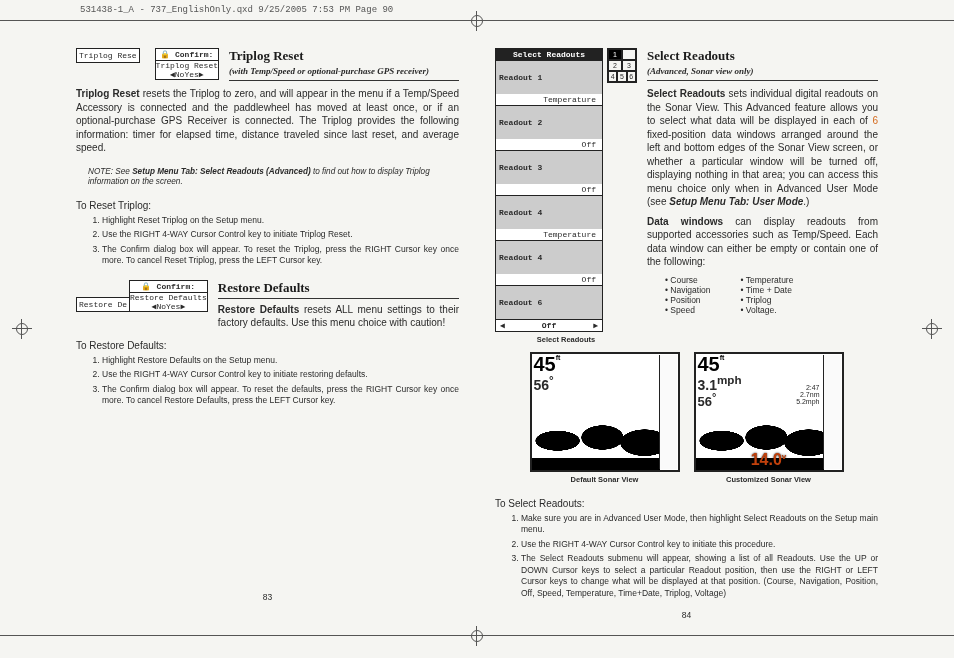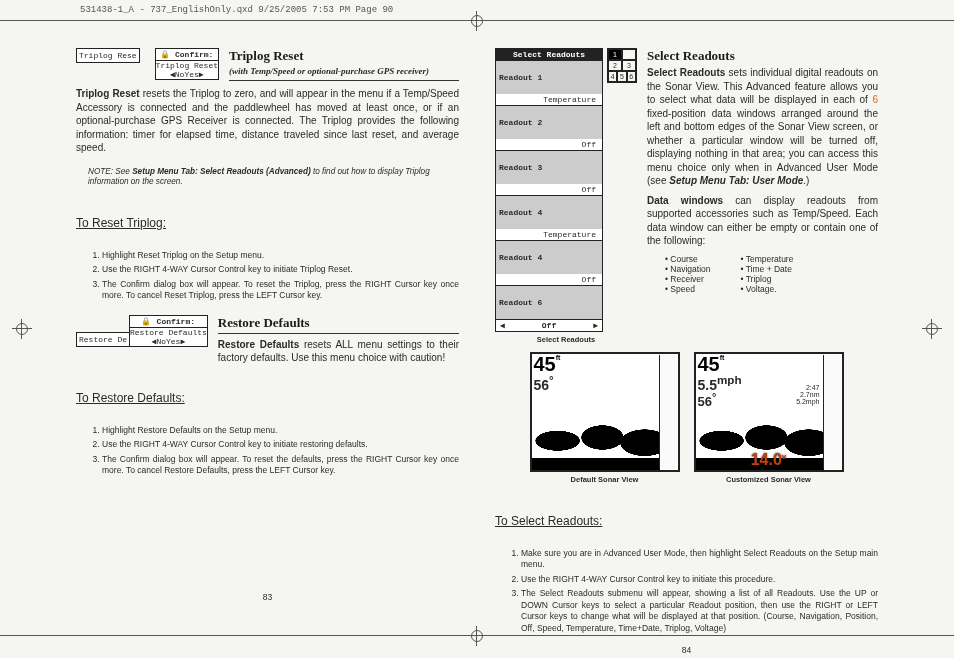--- a/index.html
+++ b/index.html
@@ -55,21 +55,21 @@
     font-family: Georgia, serif;
     font-style: italic;
     font-weight: bold;
     font-size: 9px;
     margin-bottom: 6px;
     border-bottom: 1px solid #333;
     padding-bottom: 4px;
   }
   p.body { font-size: 10px; line-height: 1.35; margin-bottom: 6px; text-align: justify; }
   p.note { font-style: italic; font-size: 8.2px; line-height: 1.3; margin: 6px 0 8px 12px; }
-  .uline { text-decoration: underline; font-size: 12px; display: inline-block; margin: 20px 0; }
+  .uline { font-size: 10px; display: inline-block; margin: 4px 0; }
   ol.steps { list-style: decimal; margin-left: 26px; font-size: 8.5px; line-height: 1.35; }
   ol.steps li { margin-bottom: 3px; text-align: justify; }
   .bold { font-weight: bold; }
 
   .with-fig { display: flex; gap: 10px; align-items: flex-start; }
   .fig {
     border: 1px solid #222; background: #fff; font-family: "Courier New", monospace;
     font-size: 8px; text-align: center;
   }
   .fig .title { border-bottom: 1px solid #222; padding: 1px 2px; font-weight: bold; }
@@ -269,32 +269,33 @@
                 <div class="pc">5</div>
                 <div class="pc">6</div>
               </div>
           </div>
         </div>
         <div class="figcap">Select Readouts</div>
       </div>
 
       <div style="flex:1">
         <h2 class="section">Select Readouts</h2>
+        <div class="sub">(Advanced, Sonar view only)</div>
 
         <p class="body">
           <span class="bold">Select Readouts</span><span> sets individual digital readouts on the Sonar View. This Advanced feature allows you to select what data will be displayed in each of </span><span class="orange">6</span><span> fixed-position data windows arranged around the left and bottom edges of the Sonar View screen, or whether a particular window will be turned off, displaying nothing in that area; you can access this menu choice only when in Advanced User Mode (see </span><span class="bold" style="font-style:italic">Setup Menu Tab: User Mode</span><span>.)</span>
         </p>
         <p class="body">
           <span class="bold">Data windows</span><span> can display readouts from supported accessories such as Temp/Speed. Each data window can either be empty or contain one of the following:</span>
         </p>
         <div class="bullets">
           <ul id="bulL">
               <li>Course</li>
               <li>Navigation</li>
-              <li>Receiver</li>
+              <li>Position</li>
               <li>Speed</li>
             </ul>
             <ul id="bulR">
               <li>Temperature</li>
               <li>Time + Date</li>
               <li>Triplog</li>
               <li>Voltage.</li>
             </ul>
         </div>
       </div>
@@ -306,21 +307,21 @@
           <div class="depth"><span>45</span><sup>ft</sup></div>
           <div class="sub1"><span>56</span><sup>°</sup></div>
           <div class="waves"></div>
             <div class="panel"></div>
         </div>
         <div class="figcap">Default Sonar View</div>
       </div>
       <div class="sonarbox">
         <div class="sonarscreen">
           <div class="depth"><span>45</span><sup>ft</sup></div>
-          <div class="sub1"><span>5.5</span><sup>mph</sup></div>
+          <div class="sub1"><span>3.1</span><sup>mph</sup></div>
           <div class="sub2"><span>56</span><sup>°</sup></div>
           <div class="tr"><span>2:47</span><br><span>2.7nm</span><br><span>5.2mph</span></div>
           <div class="waves"></div>
           <div class="botnum"><span>14.0</span><sup style="font-size:8px">v</sup></div>
           <div class="panel"></div>
         </div>
         <div class="figcap">Customized Sonar View</div>
       </div>
     </div>
 

